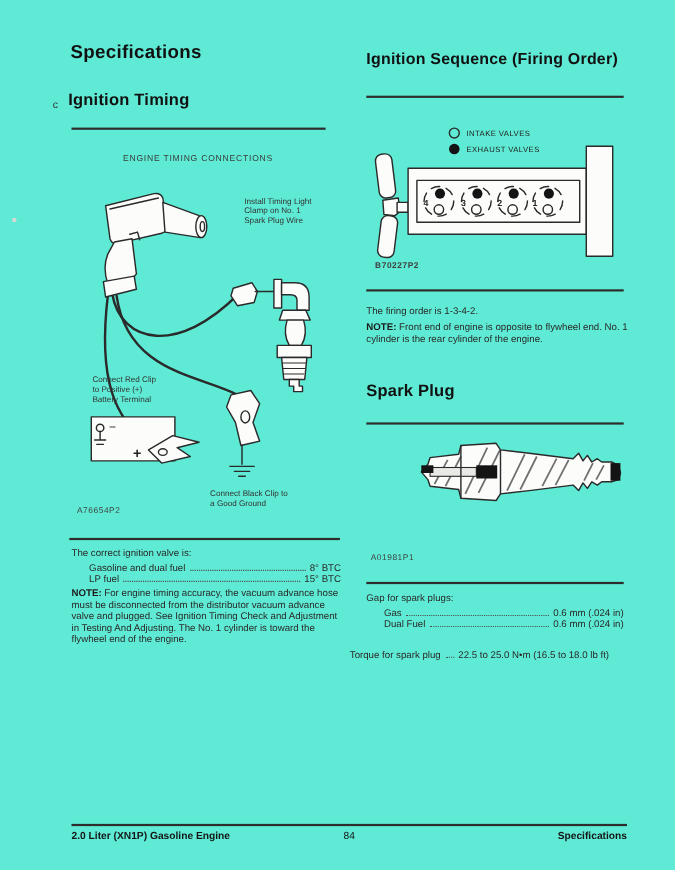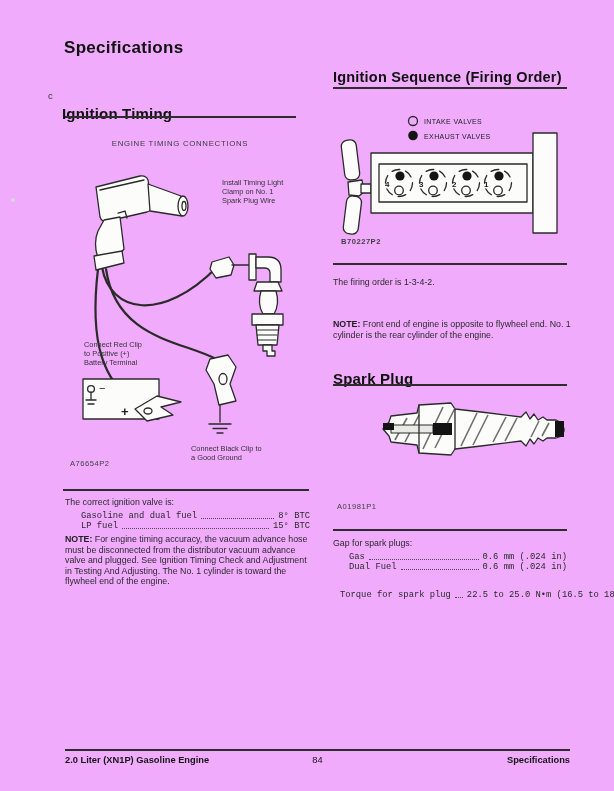--- a/index.html
+++ b/index.html
@@ -1,31 +1,31 @@
 <!DOCTYPE html>
 <html><head>
 <meta charset="utf-8">
 <style>
   html,body{margin:0;padding:0;background:#ffffff;}
   .page{
-    position:relative;width:614px;height:791px;background:#f0abfc;
+    position:relative;width:614px;height:791px;background:#5eead4;
     font-family:"Liberation Sans",sans-serif;color:#232323;overflow:hidden;
   }
   .abs{position:absolute;}
   .rule{background:#2d2d2d;height:2px;}
   .rule.thin{height:1.5px;}
   .h1{font-size:17px;font-weight:700;letter-spacing:.3px;color:#111;}
-  .h2{font-size:15px;font-weight:700;letter-spacing:.2px;color:#111;margin-top:23px;}
+  .h2{font-size:15px;font-weight:700;letter-spacing:.2px;color:#111;}
   .sec-letter{font-size:9.5px;color:#333;}
   .fig-caption{font-size:7.8px;letter-spacing:.7px;color:#3b3b3b;text-align:center;}
   .body-text{font-size:8.8px;line-height:10.6px;color:#2a2a2a;}
   .note b{font-weight:700;color:#1d1d1d;}
   .fig-label{font-size:7.4px;line-height:8.9px;color:#333;}
   .fig-id{font-size:7.6px;letter-spacing:.5px;color:#3f3f3f;}
-  .spec-row{display:flex;align-items:flex-end;font-size:8.8px;line-height:10px;color:#2a2a2a;font-family:Liberation Mono, monospace;}
+  .spec-row{display:flex;align-items:flex-end;font-size:8.8px;line-height:10px;color:#2a2a2a;}
   .spec-row .lbl,.spec-row .val{white-space:nowrap;}
   .leader{flex:1;border-bottom:1.6px dotted #4d4d4d;margin:0 4px 2.5px 4px;min-width:8px;}
   .footer-row{display:flex;font-size:9.3px;color:#151515;}
   .footer-row .f-left{flex:1;text-align:left;font-weight:700;}
   .footer-row .f-mid{flex:0 0 auto;font-weight:400;}
   .footer-row .f-right{flex:1;text-align:right;font-weight:700;}
   svg{display:block;}
   svg text{font-family:"Liberation Sans",sans-serif;fill:#222;}
   .ln{stroke:#2a2a2a;stroke-width:1.3;fill:none;stroke-linejoin:round;stroke-linecap:round;}
   .fw{fill:#fcfcfb;}
@@ -163,21 +163,21 @@
         <circle cx="164" cy="70" r="4.6" fill="#141414"></circle>
         <circle class="ln" cx="163" cy="84.5" r="4.3" fill="#fff"></circle>
         <text x="149" y="81" font-size="8" font-weight="700">1</text>
       </g>
     </svg>
   </div>
   <div class="abs fig-id" style="left:341px;top:237px;font-weight:bold;">B70227P2</div>
 
   <div class="abs rule" style="left:333px;top:263px;width:234px;"></div>
   <div class="abs body-text" style="left:333px;top:277px;">The firing order is 1-3-4-2.</div>
-  <div class="abs body-text note" style="left:333px;top:292px;width:238px;margin-top:27px;">
+  <div class="abs body-text note" style="left:333px;top:292px;width:238px;">
     <b>NOTE:</b>
     <span>Front end of engine is opposite to flywheel end. No. 1 cylinder is the rear cylinder of the engine.</span>
   </div>
 
   <div class="abs h2" style="left:333px;top:347px;">Spark Plug</div>
   <div class="abs rule" style="left:333px;top:384px;width:234px;"></div>
 
   <div class="abs" style="left:335px;top:392px;width:240px;height:100px;">
     <svg width="240" height="100" viewBox="0 0 240 100">
       <path class="ln fw" d="M48,37 L54,30 L56,24 L82,21 L84,13 L116,11 L120,17 L146,20 L186,25 L191,20 L195,27 L199,22 L203,28 L208,25 L212,28 L221,28 L227,31 L229,37 L229,39 L227,44 L221,46 L212,46 L208,49 L203,46 L199,52 L195,47 L191,54 L186,49 L146,54 L120,57 L116,63 L84,61 L82,53 L56,50 L54,44 Z"></path>
@@ -214,21 +214,21 @@
       <span class="leader"></span>
       <span class="val">0.6 mm (.024 in)</span>
     </div>
     <div class="spec-row">
       <span class="lbl">Dual Fuel</span>
       <span class="leader"></span>
       <span class="val">0.6 mm (.024 in)</span>
     </div>
   </div>
 
-  <div class="abs spec-row" style="left:340px;top:590px;width:234px;">
+  <div class="abs spec-row" style="left:318px;top:590px;width:234px;">
     <span class="lbl">Torque for spark plug</span>
     <span class="leader"></span>
     <span class="val">22.5 to 25.0 N•m (16.5 to 18.0 lb ft)</span>
   </div>
 
   <div class="abs rule thin" style="left:65px;top:749px;width:505px;"></div>
   <div class="abs footer-row" style="left:65px;top:755px;width:505px;gap:19px;">
     <span class="f-left">2.0 Liter (XN1P) Gasoline Engine</span>
     <span class="f-mid">84</span>
     <span class="f-right">Specifications</span>

